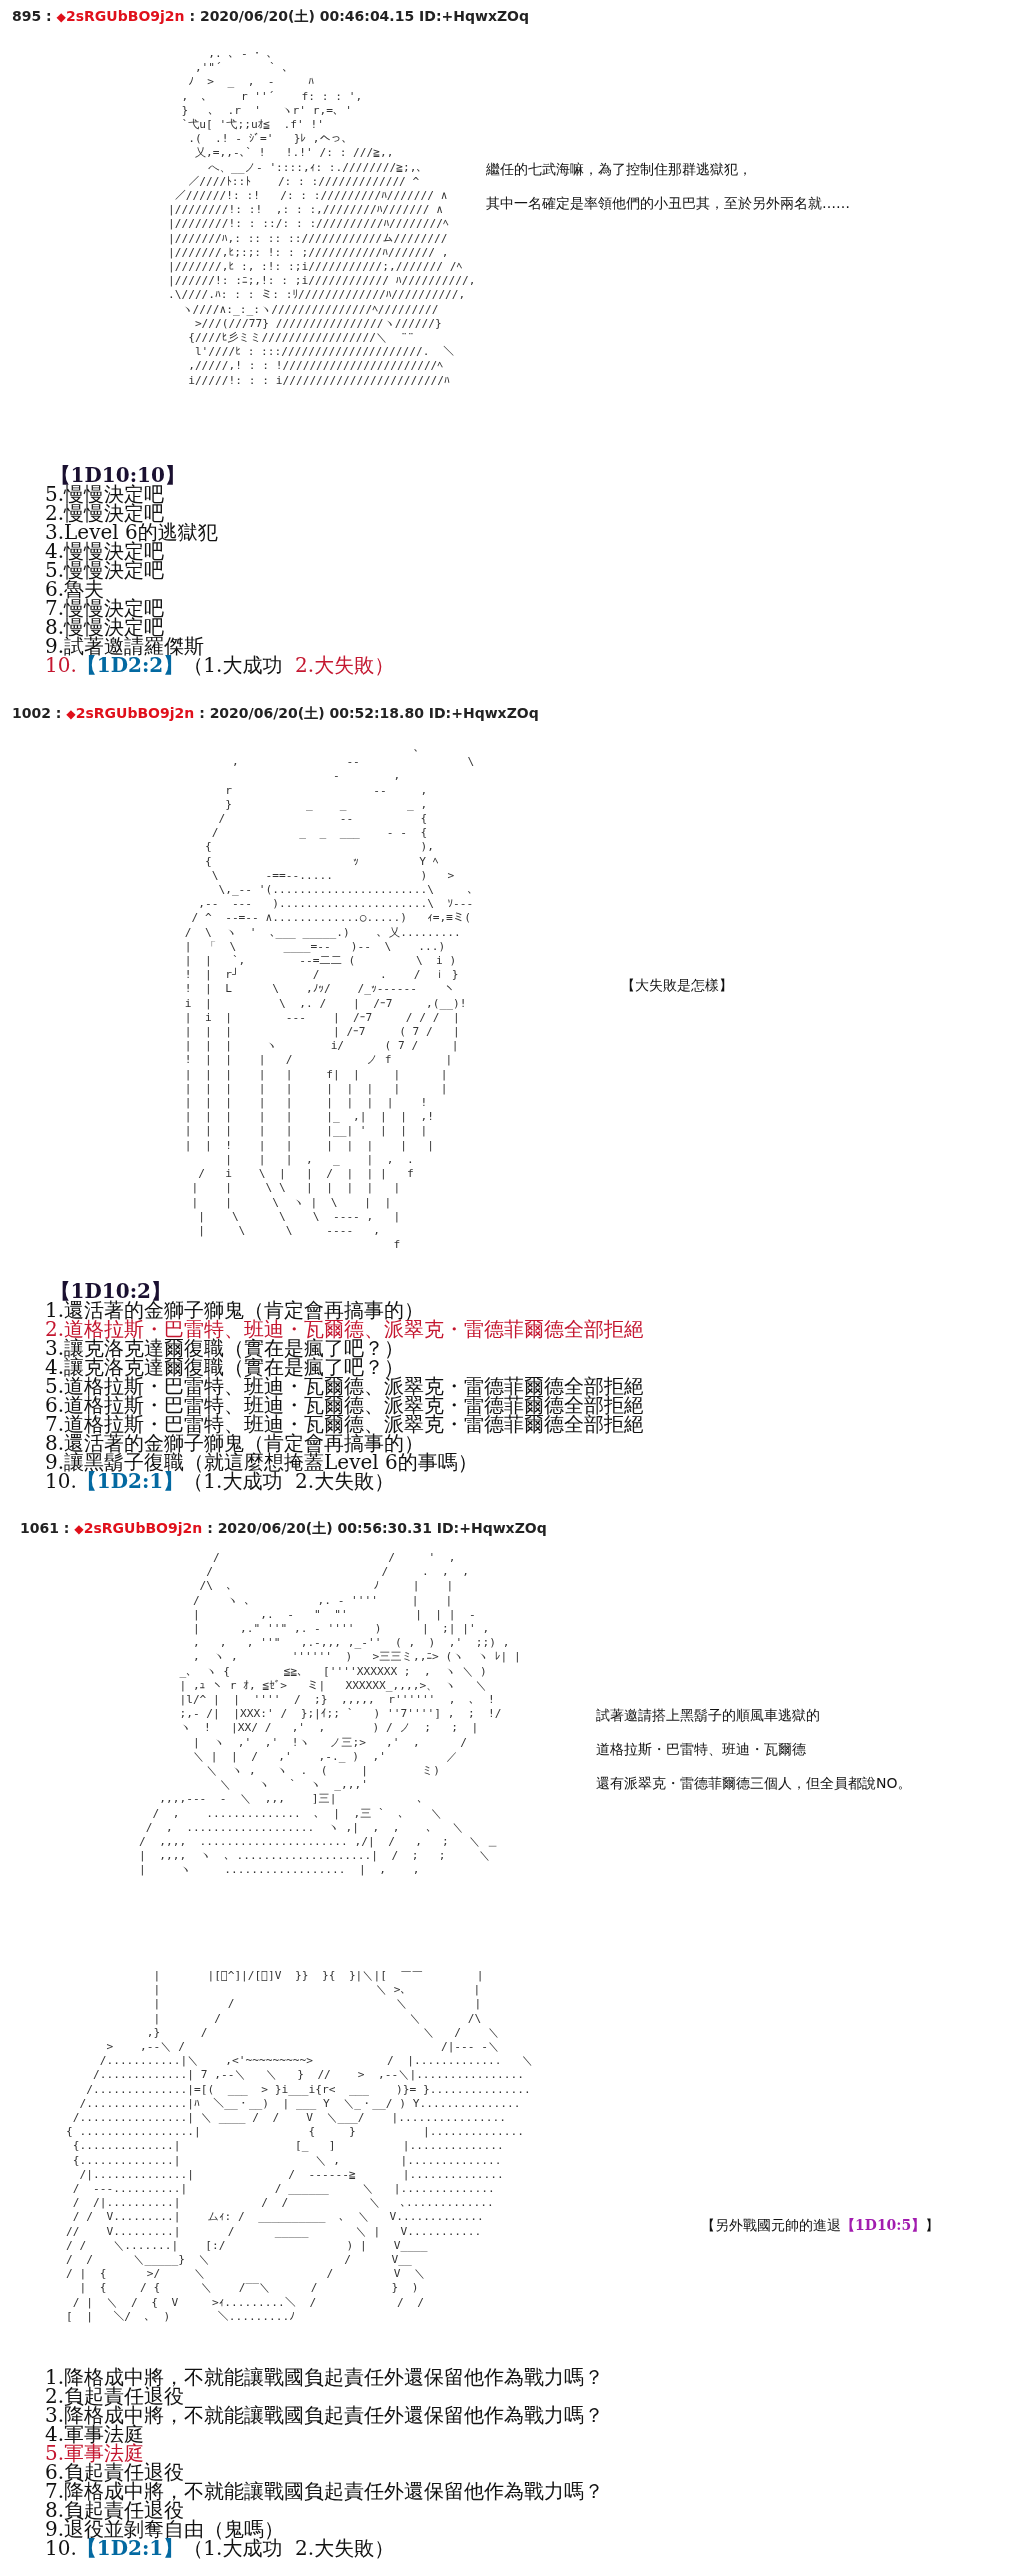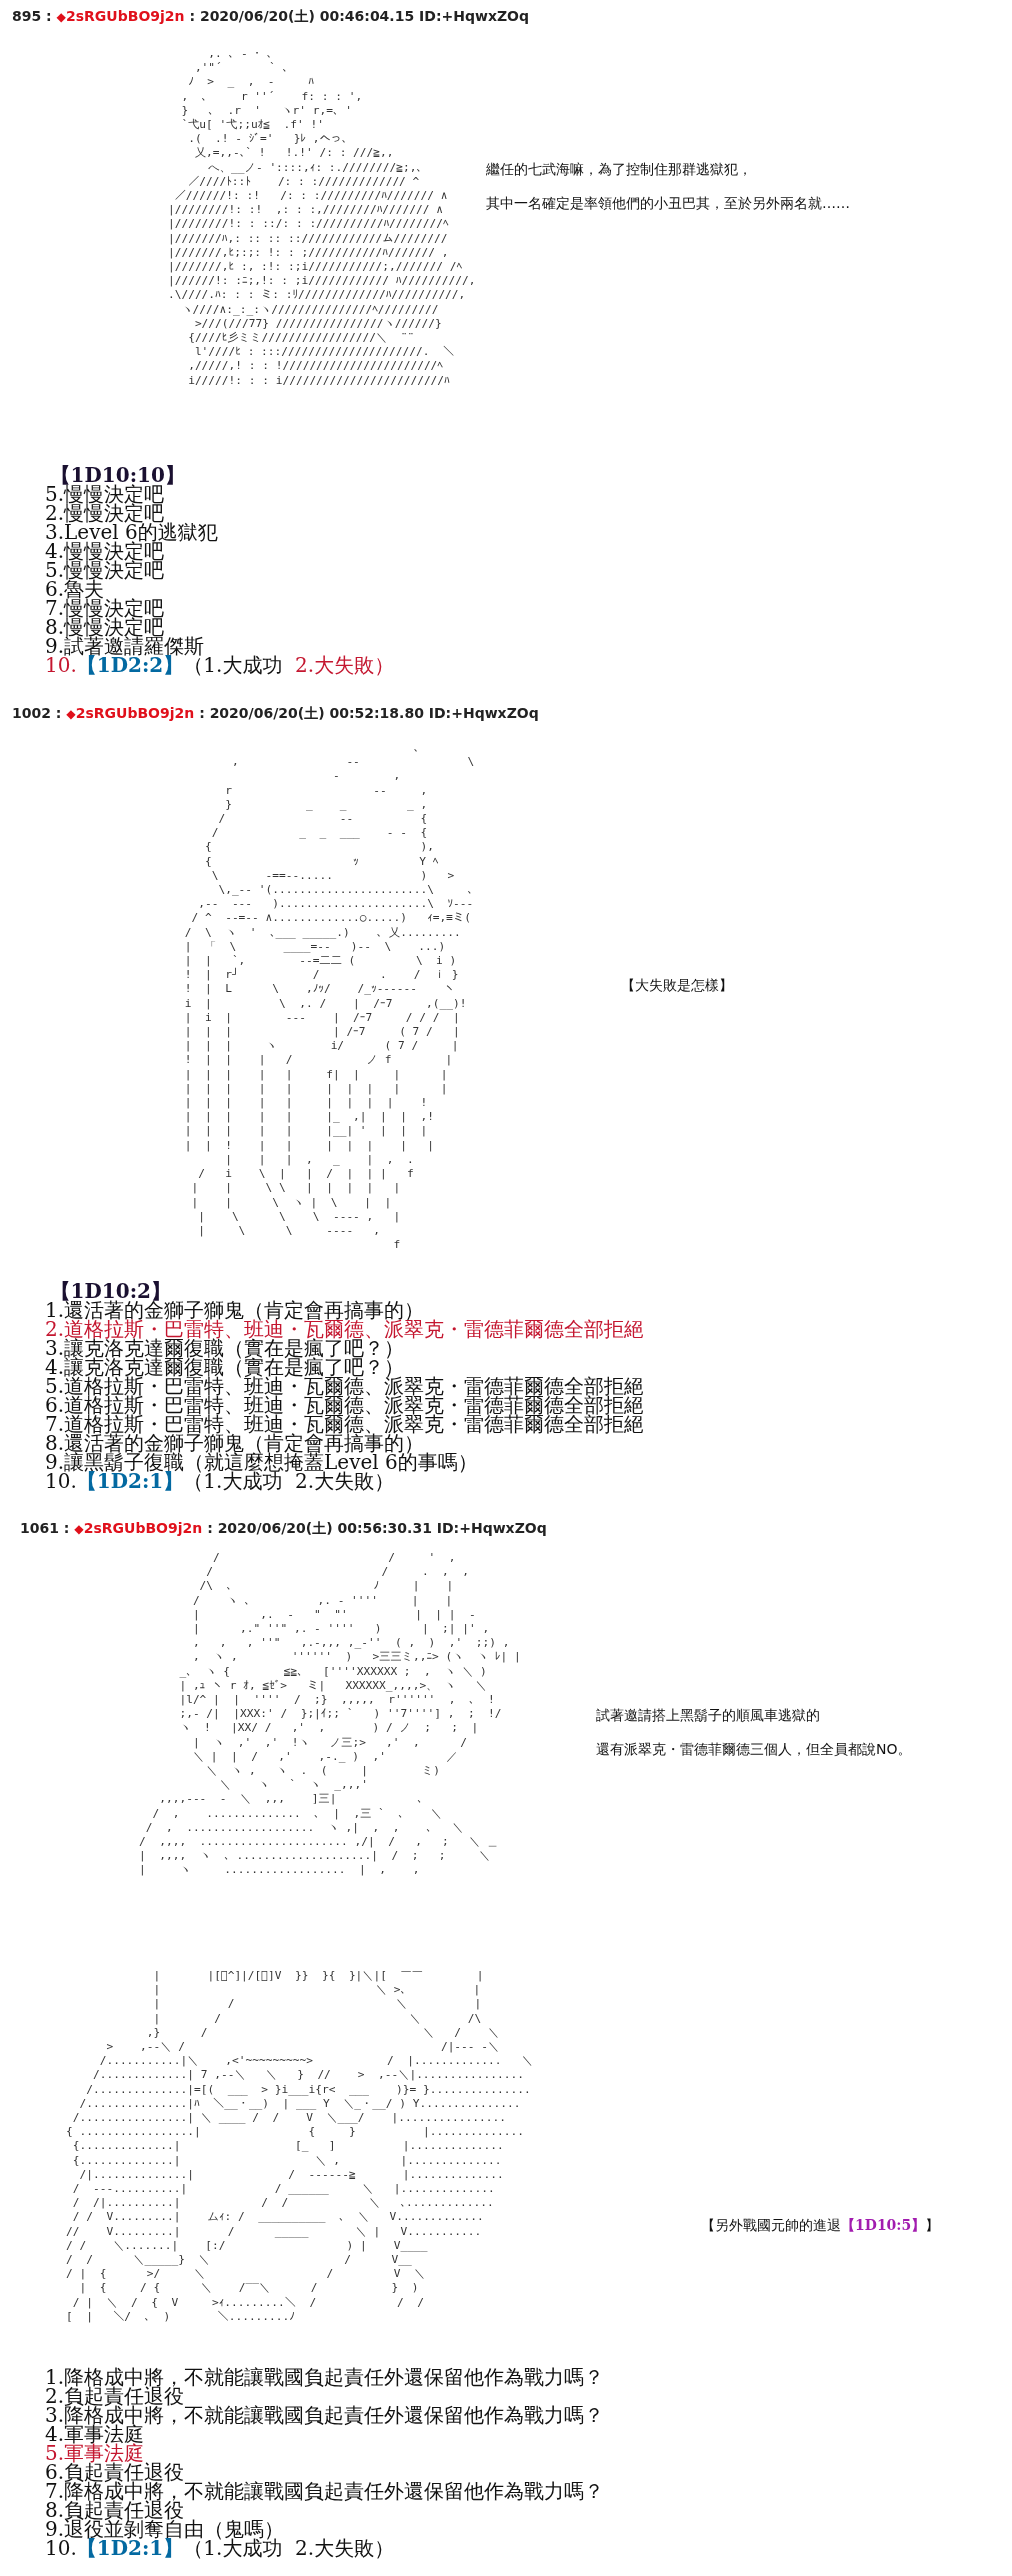--- a/index.html
+++ b/index.html
@@ -205,20 +205,21 @@
             ＼    ヽ   `  ヽ  _,,,'
    ,,,,---  -  ＼  ,,,    ]三|            ､
   /  ,    ..............  ､  |  ,三 `  ､    ＼
  /  ,  ...................  ヽ ,|  ,  ,    ､   ＼
 /  ,,,,  ...................... ,/|  /   ,   ;   ＼ ＿
 |  ,,,,  ヽ  ､ ....................|  /  ;   ;     ＼
 |     ヽ     ..................  |  ,    ,</pre>
 
 <div class="narration" style="left:555px; top:1698px;margin-left:41px;">
   <div>試著邀請搭上黑鬍子的順風車逃獄的</div>
+  <div>道格拉斯・巴雷特、班迪・瓦爾德</div>
   <div> 還有派翠克・雷德菲爾德三個人，但全員都說NO。</div>
 </div>
 
 <pre class="aa" style="left:66px; top:1969px;">             |       |[ﾞ^]|/[￣]V  }}  }{  }|＼|[  ￣￣        |
              |                                ＼ &gt;､          |
              |          /                        ＼          |
              |        /                            ＼       /\
             ,}      /                                ＼   /    ＼
       &gt;    ,--＼ /                                      /|--- -＼
      /...........|＼    ,&lt;'~~~~~~~~~&gt;           /  |.............   ＼

